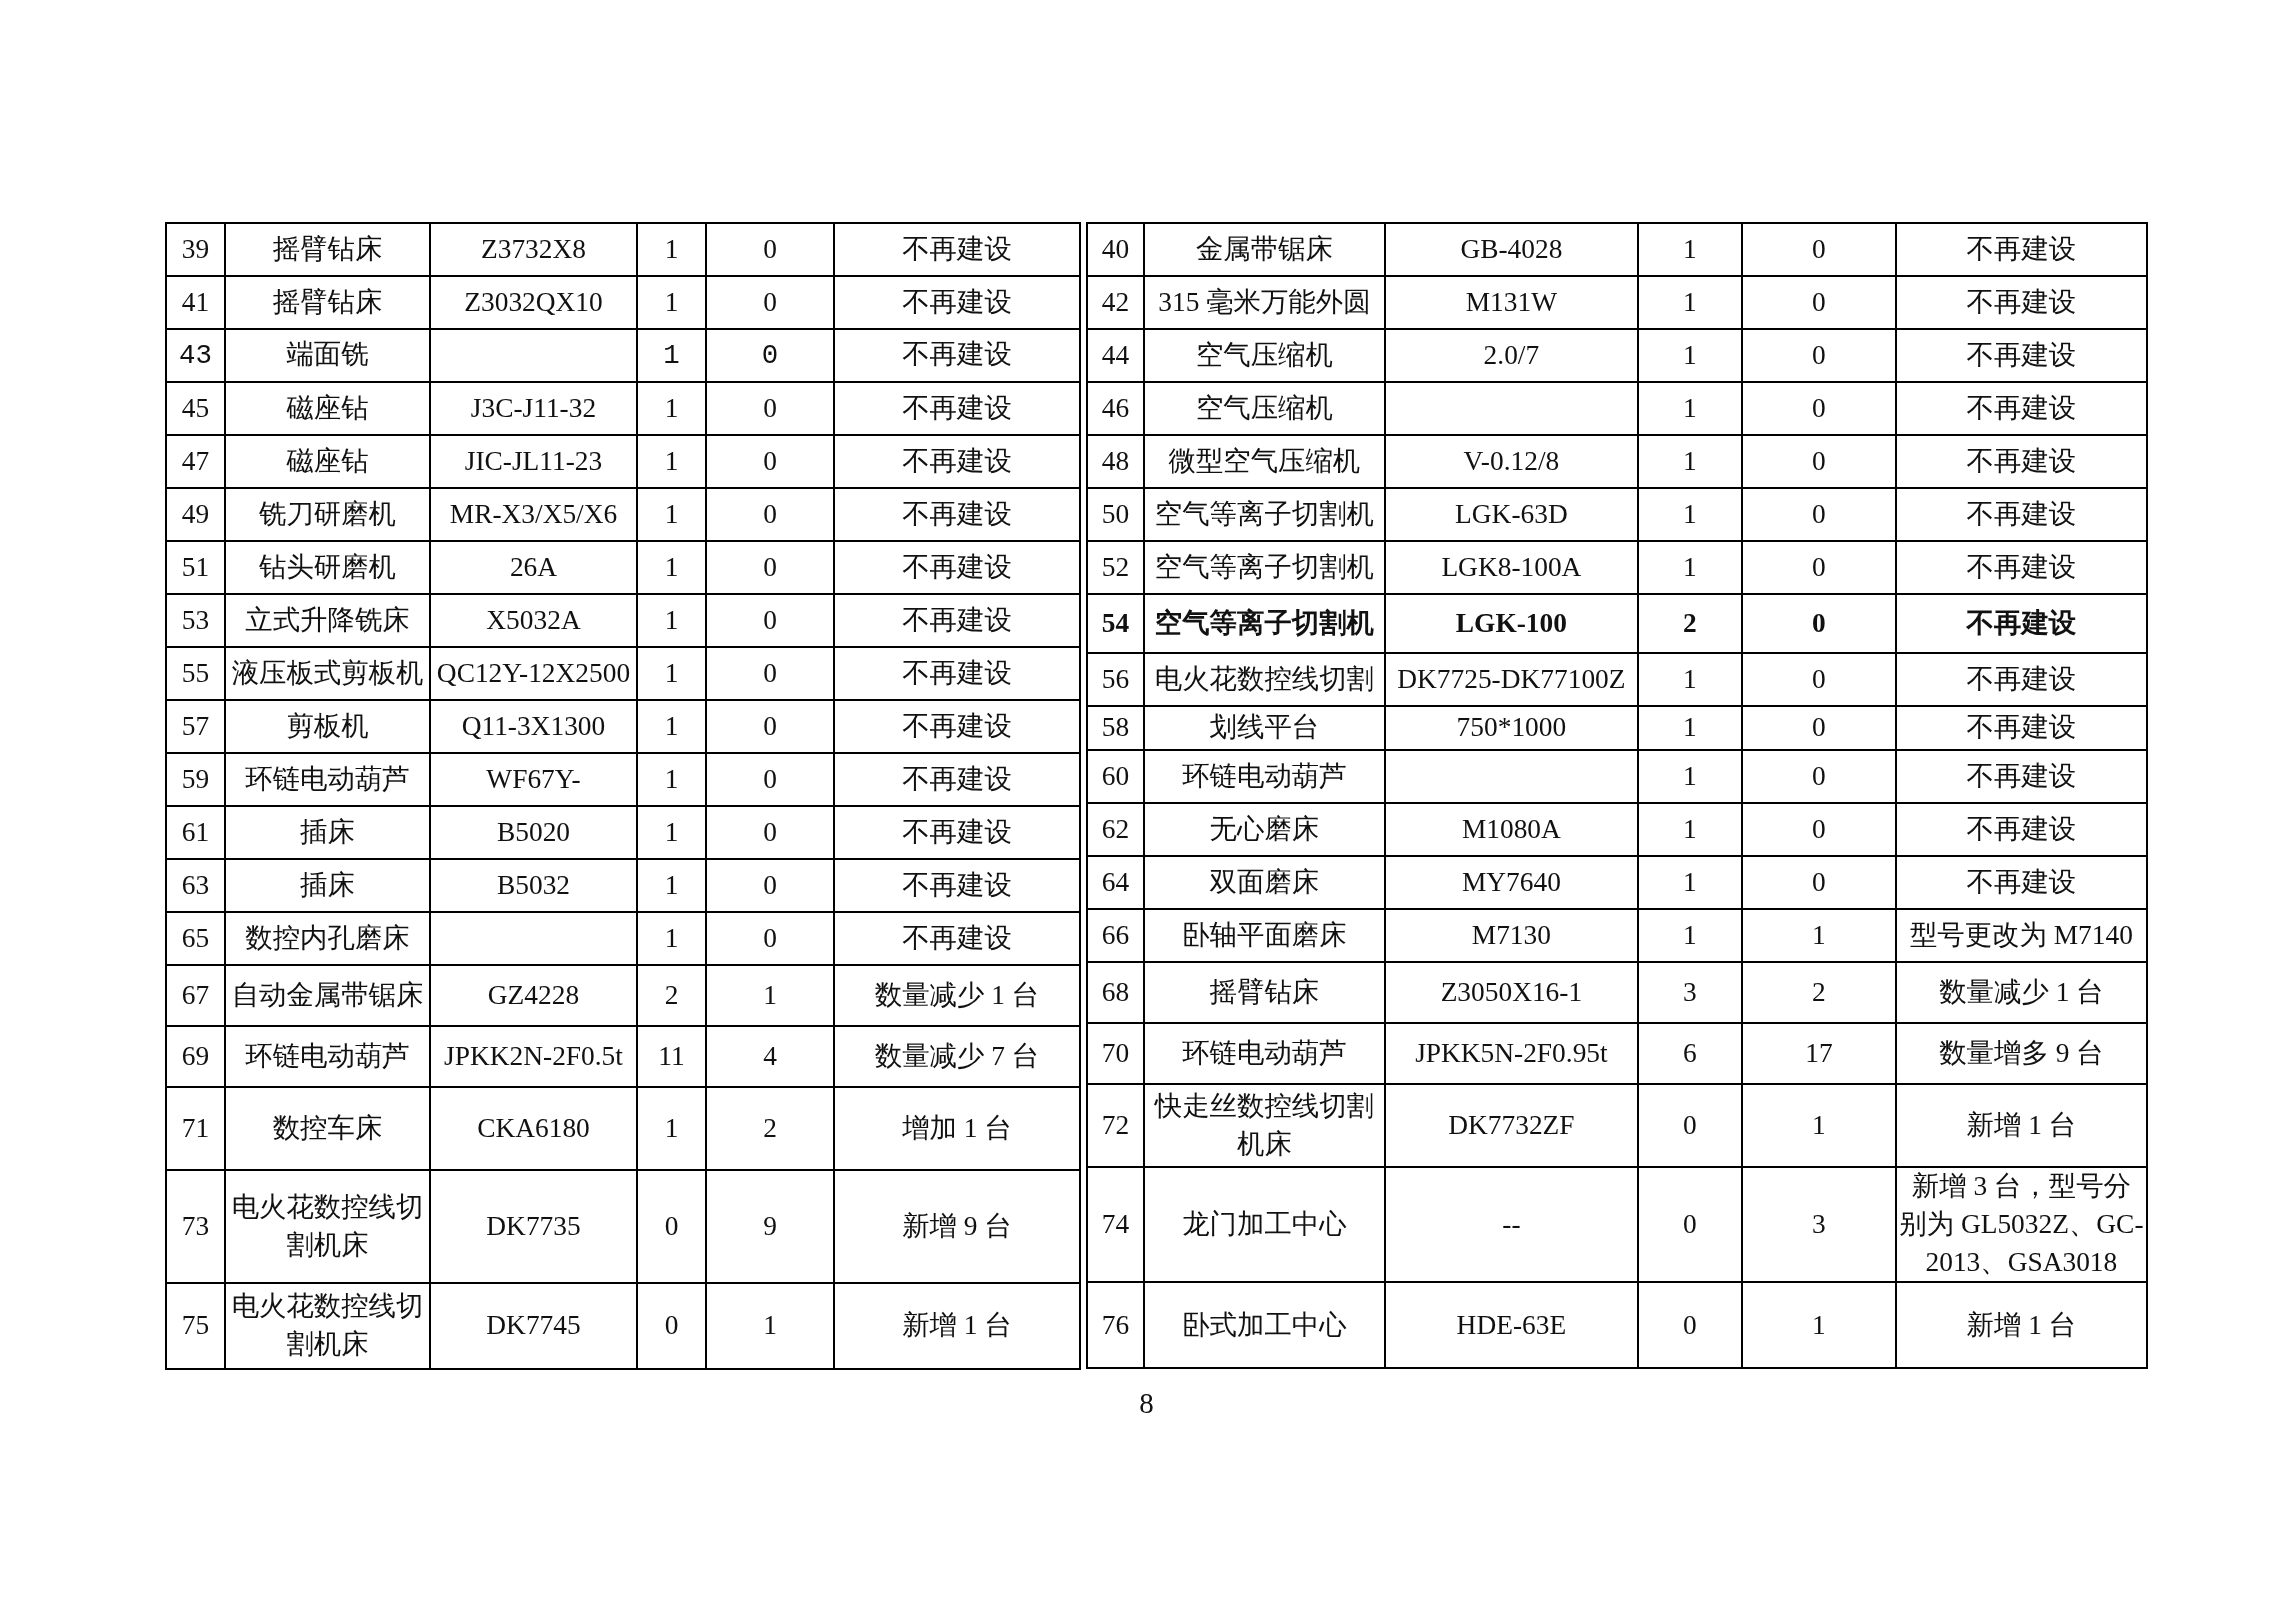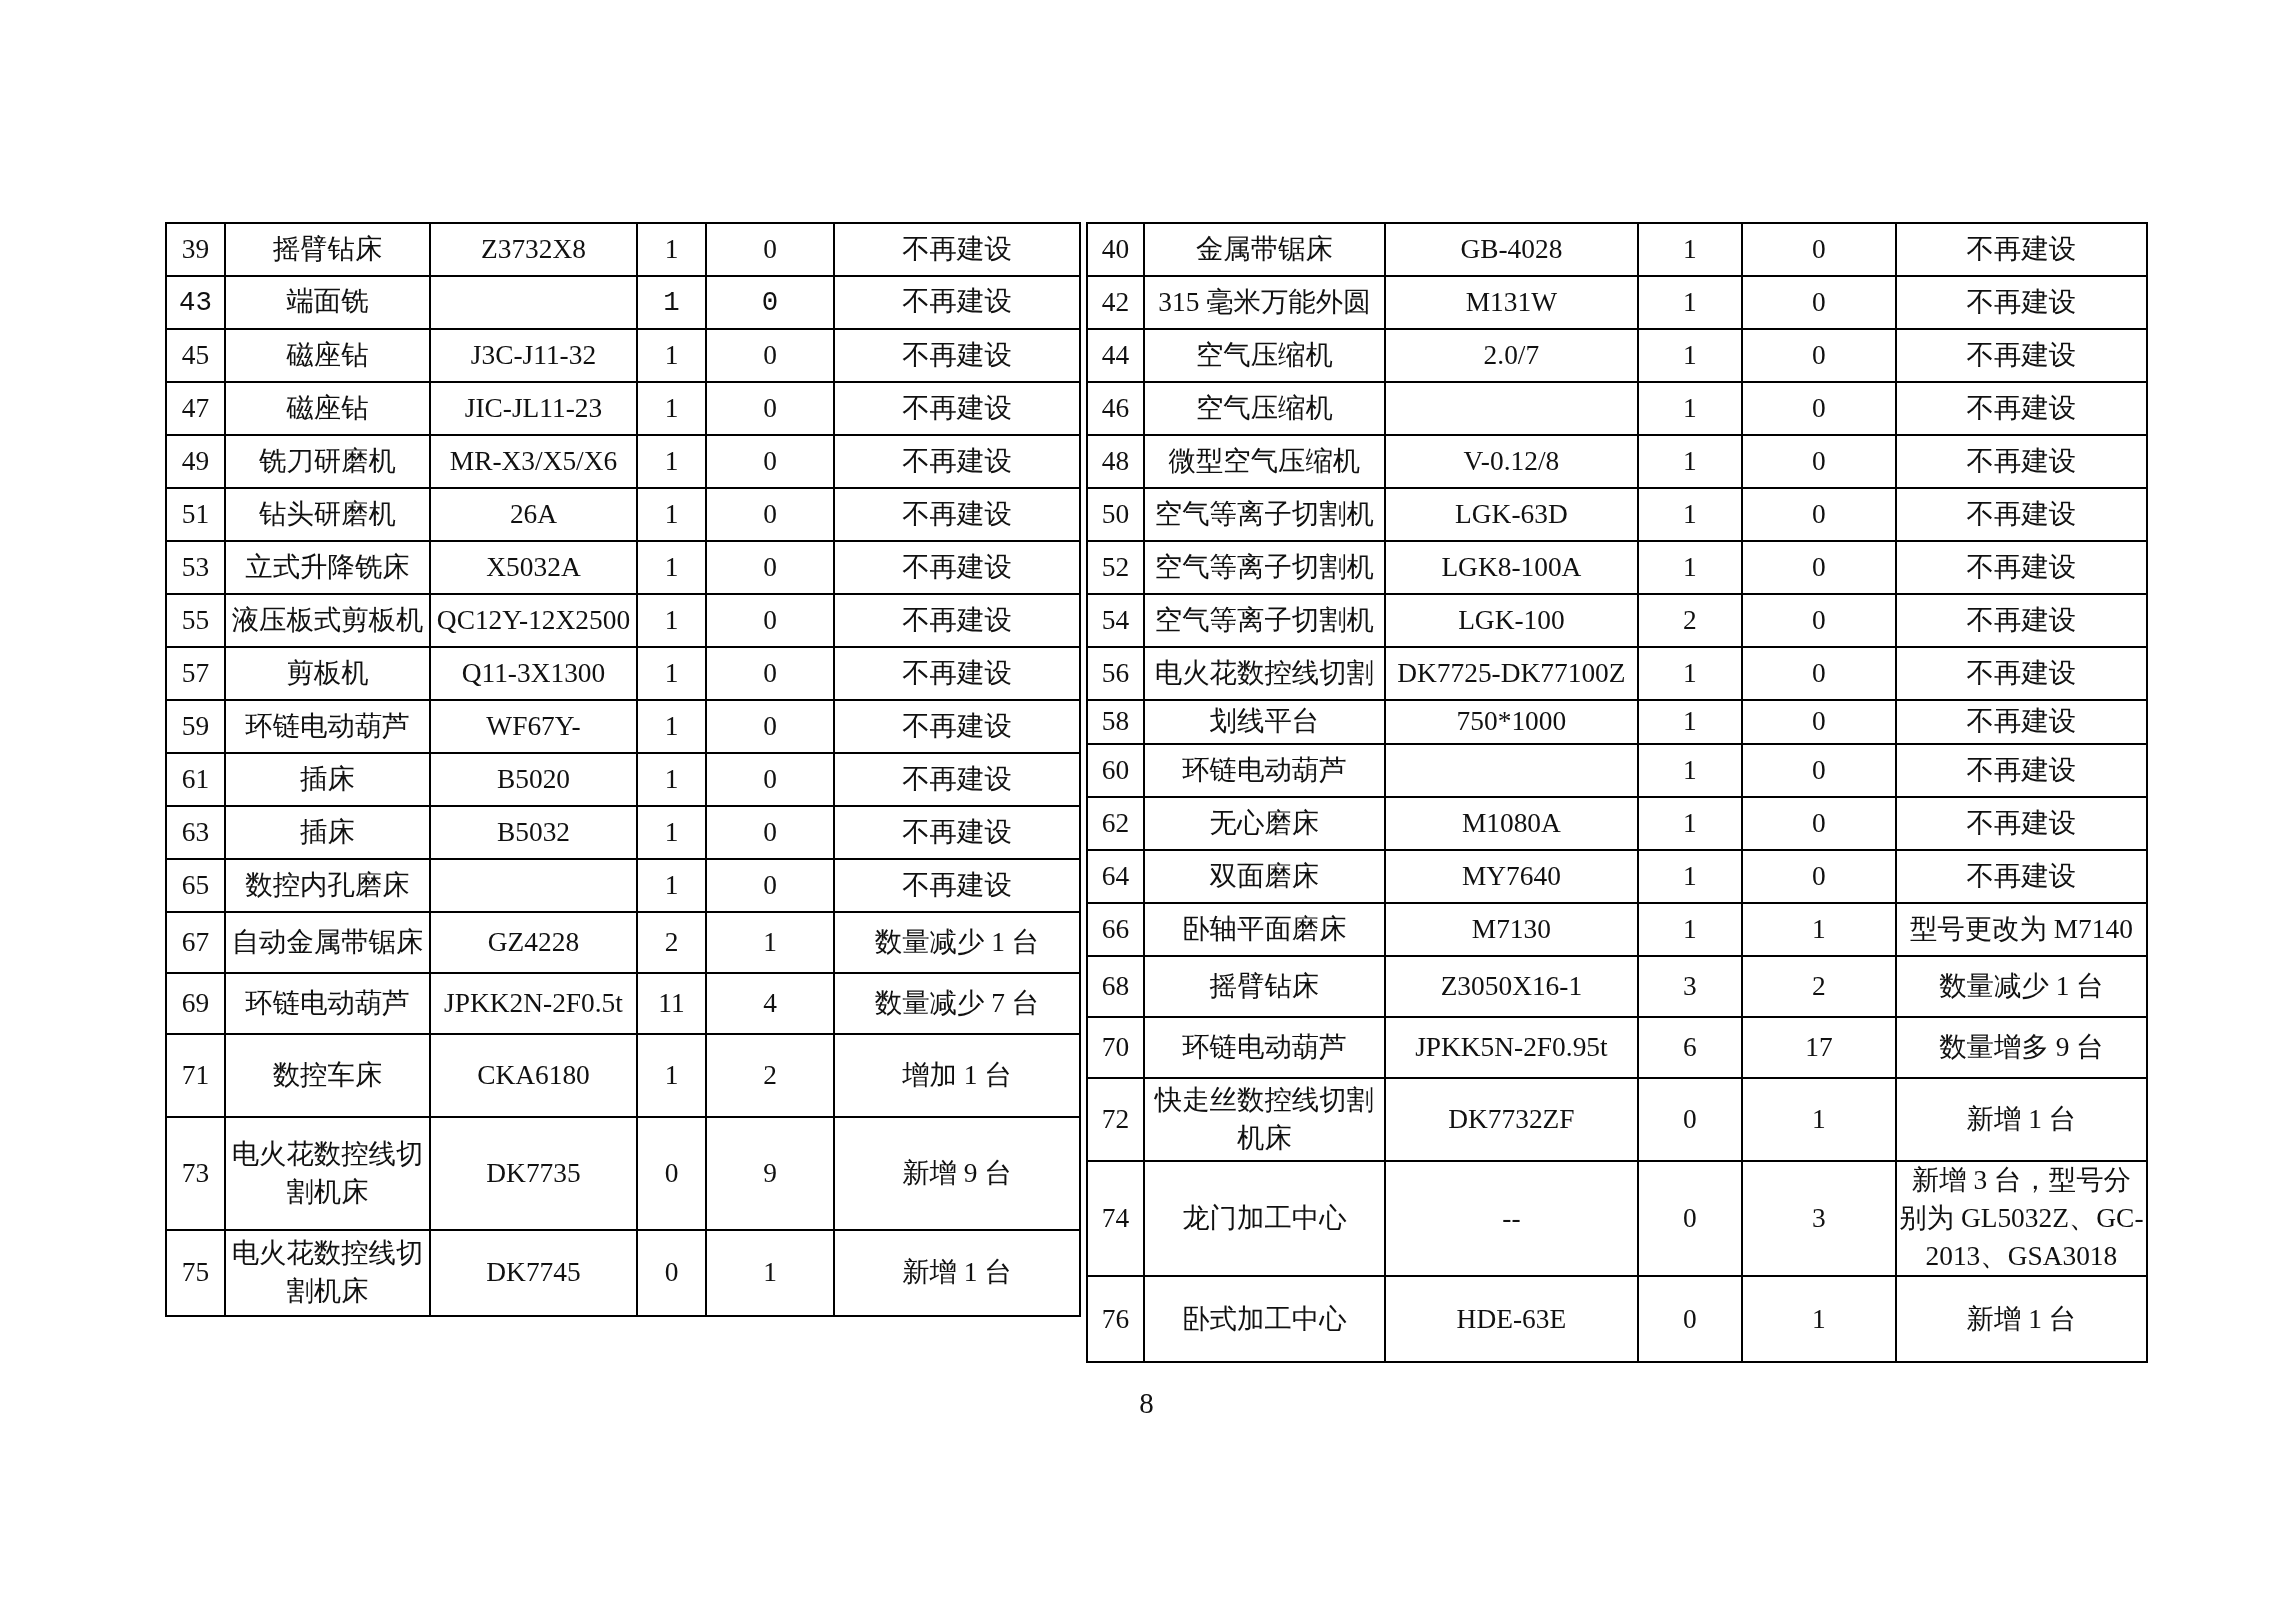--- a/index.html
+++ b/index.html
@@ -63,20 +63,28 @@
       </colgroup>
       <tbody id="tbody-left">
           <tr style="height: 53px;">
             <td>39</td>
             <td>摇臂钻床</td>
             <td>Z3732X8</td>
             <td>1</td>
             <td>0</td>
             <td>不再建设</td>
           </tr>
+          <tr style="height: 53px;">
+            <td>41</td>
+            <td>摇臂钻床</td>
+            <td>Z3032QX10</td>
+            <td>1</td>
+            <td>0</td>
+            <td>不再建设</td>
+          </tr>
           <tr style="height: 53px; font-family: Liberation Mono, monospace;">
             <td>43</td>
             <td>端面铣</td>
             <td></td>
             <td>1</td>
             <td>0</td>
             <td>不再建设</td>
           </tr>
           <tr style="height: 53px;">
             <td>45</td>
@@ -267,21 +275,21 @@
             <td>不再建设</td>
           </tr>
           <tr style="height: 53px;">
             <td>52</td>
             <td>空气等离子切割机</td>
             <td>LGK8-100A</td>
             <td>1</td>
             <td>0</td>
             <td>不再建设</td>
           </tr>
-          <tr style="height: 53px;">
+          <tr style="height: 59px; font-weight: bold;">
             <td>54</td>
             <td>空气等离子切割机</td>
             <td>LGK-100</td>
             <td>2</td>
             <td>0</td>
             <td>不再建设</td>
           </tr>
           <tr style="height: 53px;">
             <td>56</td>
             <td>电火花数控线切割</td>

